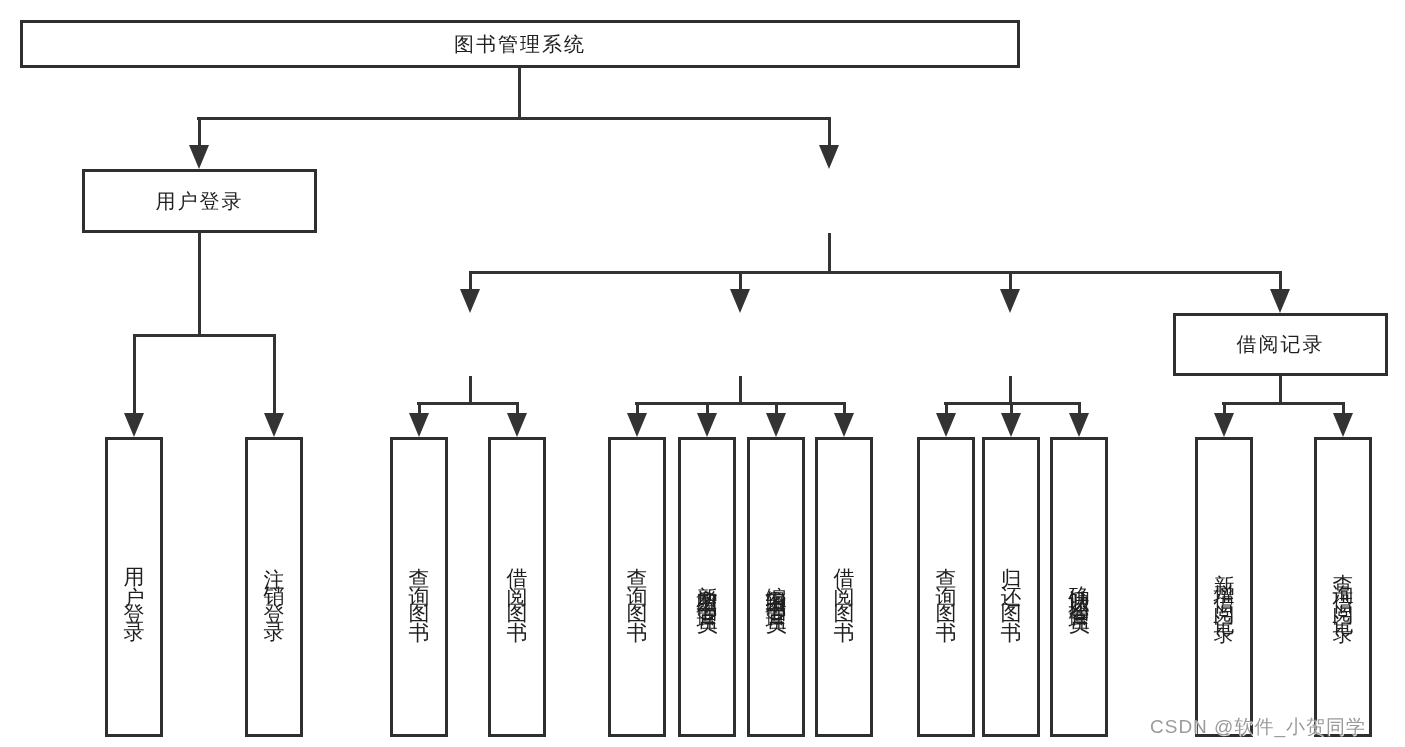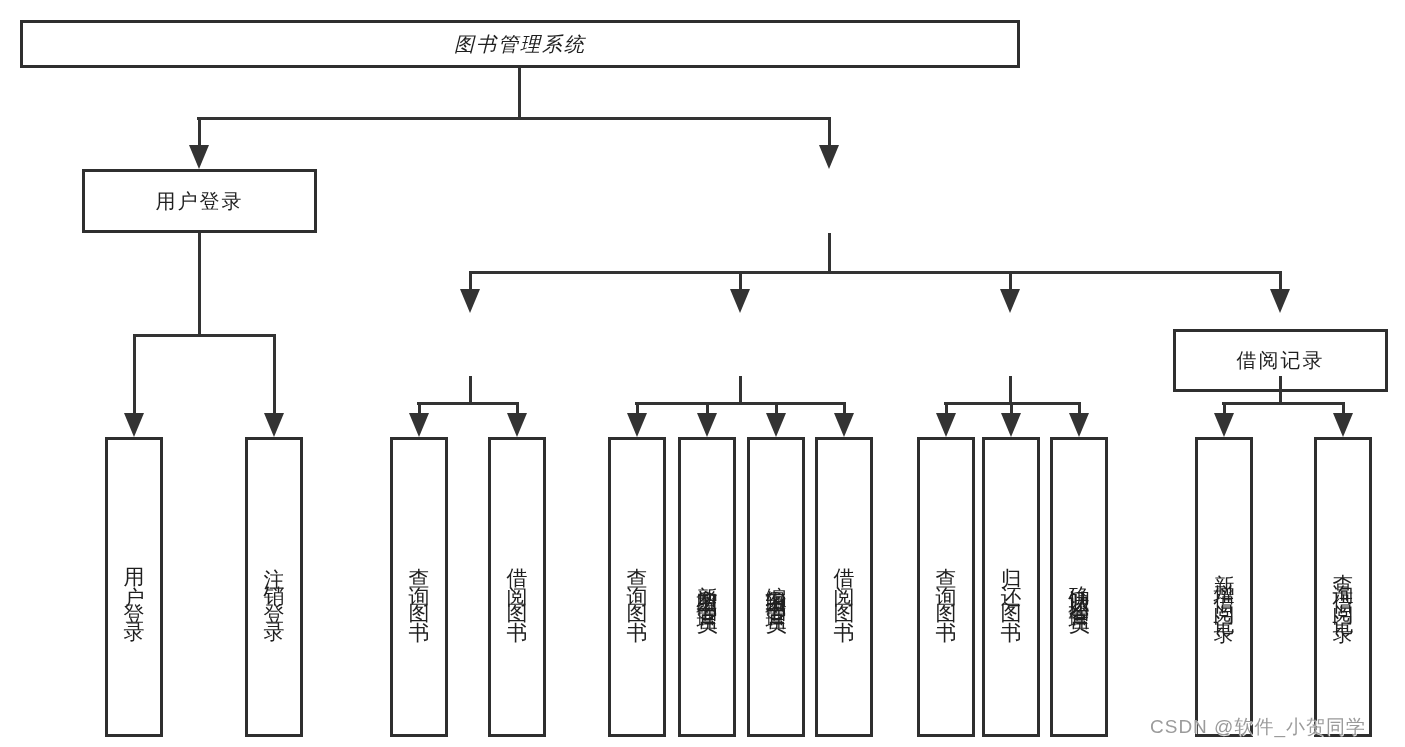--- a/index.html
+++ b/index.html
@@ -20,21 +20,21 @@
          border-top:24px solid #333333;}
   .watermark{position:absolute;left:1150px;top:714px;font-size:19px;color:#9b9b9b;
              text-shadow:1px 1px 0 rgba(255,255,255,.85);letter-spacing:1px;z-index:5;
              white-space:nowrap;}
 </style>
 </head>
 <body>
 
 <div class="stage">
 
-  <div class="box" style="left:20px;top:20px;width:1000px;height:48px;font-style:italic;">图书管理系统</div>
+  <div class="box" style="left:20px;top:20px;width:1000px;height:48px;">图书管理系统</div>
 
   <div class="vline" style="left:518px;top:68px;height:51px;"></div>
   <div class="hline" style="left:197px;top:117px;width:634px;"></div>
   <div class="vline" style="left:198px;top:117px;height:30px;"></div>
   <div class="arrow" style="left:189px;top:145px;"></div>
   <div class="vline" style="left:828px;top:117px;height:30px;"></div>
   <div class="arrow" style="left:819px;top:145px;"></div>
 
   <div class="box" style="left:82px;top:169px;width:235px;height:64px;">用户登录</div>
 
@@ -49,21 +49,21 @@
   <div class="hline" style="left:469px;top:271px;width:812px;"></div>
   <div class="vline" style="left:469px;top:271px;height:20px;"></div>
   <div class="arrow" style="left:460px;top:289px;"></div>
   <div class="vline" style="left:739px;top:271px;height:20px;"></div>
   <div class="arrow" style="left:730px;top:289px;"></div>
   <div class="vline" style="left:1009px;top:271px;height:20px;"></div>
   <div class="arrow" style="left:1000px;top:289px;"></div>
   <div class="vline" style="left:1279px;top:271px;height:20px;"></div>
   <div class="arrow" style="left:1270px;top:289px;"></div>
 
-  <div class="box" style="left:1173px;top:329px;width:215px;height:63px;">借阅记录</div>
+  <div class="box" style="left:1173px;top:313px;width:215px;height:63px;">借阅记录</div>
 
   <div class="vline" style="left:469px;top:376px;height:28px;"></div>
   <div class="hline" style="left:417px;top:402px;width:101px;"></div>
   <div class="vline" style="left:418px;top:402px;height:13px;"></div>
   <div class="arrow" style="left:409px;top:413px;"></div>
   <div class="vline" style="left:516px;top:402px;height:13px;"></div>
   <div class="arrow" style="left:507px;top:413px;"></div>
 
   <div class="vline" style="left:739px;top:376px;height:28px;"></div>
   <div class="hline" style="left:635px;top:402px;width:210px;"></div>

